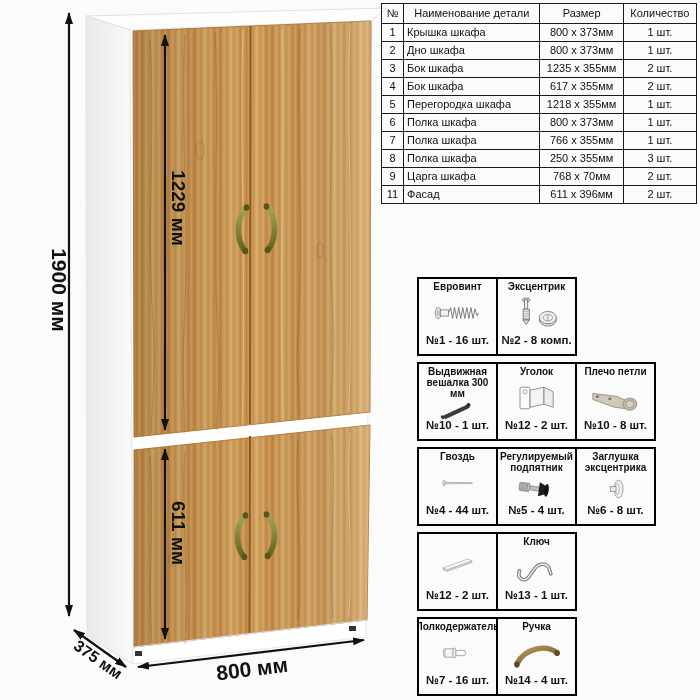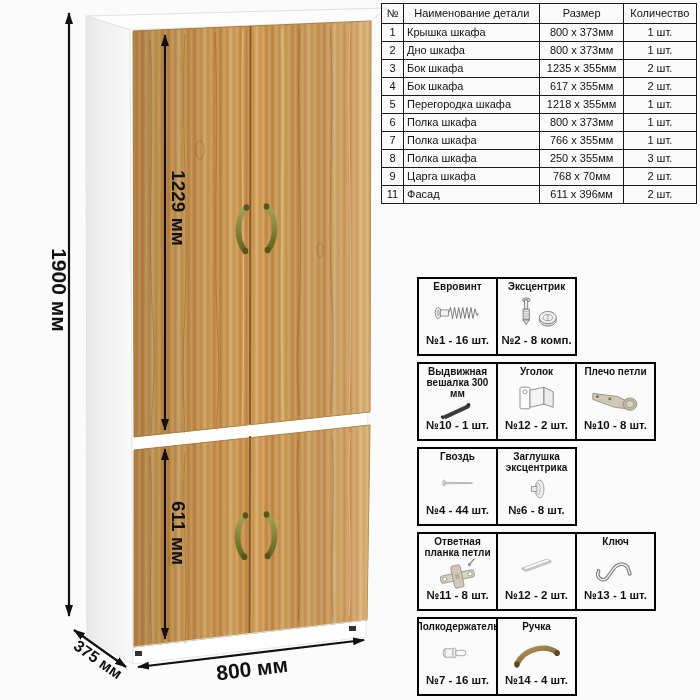--- a/index.html
+++ b/index.html
@@ -302,50 +302,50 @@
         <div class="hw-title">Гвоздь</div>
         <div class="hw-iconbox">
             <svg width="72" height="22" viewBox="0 0 76 44">
           <ellipse cx="10" cy="22" rx="2.2" ry="6.5" fill="#eee" stroke="#777"></ellipse>
           <path d="M12,20.6 L60,21.3 L67,22 L60,23 L12,23.6 Z" fill="#f2f2f2" stroke="#777"></path>
         </svg>
           </div>
         <div class="hw-count">№4 - 44 шт.</div>
       </div>
       <div class="hw-cell">
+        <div class="hw-title">Регулируемый подпятник</div>
+        <div class="hw-iconbox">
+            <svg width="72" height="28" viewBox="0 0 76 44">
+          <g transform="rotate(8 38 22)">
+            <rect x="10" y="15" width="13" height="13" rx="2" fill="#b5b5b5" stroke="#777"></rect>
+            <path d="M13,15 v13 M16,15 v13 M19,15 v13" stroke="#8a8a8a" stroke-width="0.9"></path>
+            <ellipse cx="24.5" cy="21.5" rx="2" ry="7.5" fill="#cfcfcf" stroke="#777"></ellipse>
+            <rect x="26" y="18.5" width="15" height="6.5" fill="#c9c9c9" stroke="#777"></rect>
+            <path d="M29,18.5 l-2,6.5 M33,18.5 l-2,6.5 M37,18.5 l-2,6.5" stroke="#999" stroke-width="0.8"></path>
+            <path d="M41,11 L53,16 L53,28 L41,33 Z" fill="#1d1d1d"></path>
+            <ellipse cx="53" cy="22" rx="3.5" ry="10" fill="#0e0e0e"></ellipse>
+          </g>
+        </svg>
+          </div>
+        <div class="hw-count">№5 - 4 шт.</div>
+      </div>
+      <div class="hw-cell">
         <div class="hw-title">Заглушка эксцентрика</div>
         <div class="hw-iconbox">
             <svg width="72" height="28" viewBox="0 0 76 44">
           <ellipse cx="42" cy="22" rx="7" ry="14" fill="#f0f0f0" stroke="#777"></ellipse>
           <ellipse cx="40" cy="22" rx="3" ry="9" fill="none" stroke="#999"></ellipse>
           <rect x="29" y="18" width="9" height="8" fill="#e8e8e8" stroke="#777"></rect>
         </svg>
           </div>
         <div class="hw-count">№6 - 8 шт.</div>
       </div>
     </div>
 
     <div class="hw-row">
-      <div class="hw-cell">
-        <div class="hw-title">Ответная планка петли</div>
-        <div class="hw-iconbox">
-            <svg width="72" height="30" viewBox="0 0 76 44">
-          <g transform="rotate(-12 38 25)">
-            <rect x="12" y="20" width="50" height="11" rx="3" fill="#d7d1c2" stroke="#8b8475"></rect>
-            <rect x="30" y="9" width="14" height="33" rx="3" fill="#cfc8b8" stroke="#8b8475"></rect>
-            <circle cx="18" cy="25.5" r="3" fill="#fff" stroke="#8b8475"></circle>
-            <circle cx="56" cy="25.5" r="3" fill="#fff" stroke="#8b8475"></circle>
-            <rect x="34" y="22" width="6" height="7" fill="#b4ad9c"></rect>
-            <line x1="58" y1="12" x2="68" y2="4" stroke="#888" stroke-width="2"></line>
-            <circle cx="58" cy="12" r="2.5" fill="#999"></circle>
-          </g>
-        </svg>
-          </div>
-        <div class="hw-count">№11 - 8 шт.</div>
-      </div>
       <div class="hw-cell">
         <div class="hw-iconbox">
             <svg width="72" height="22" viewBox="0 0 76 44">
           <polygon points="8,34 58,16 66,20 16,38" fill="#f7f7f7" stroke="#888"></polygon>
           <path d="M8,34 L8,37 L16,41 L66,23 L66,20 L16,38 Z" fill="#e6e6e6" stroke="#888"></path>
         </svg>
           </div>
         <div class="hw-count">№12 - 2 шт.</div>
       </div>
       <div class="hw-cell">

